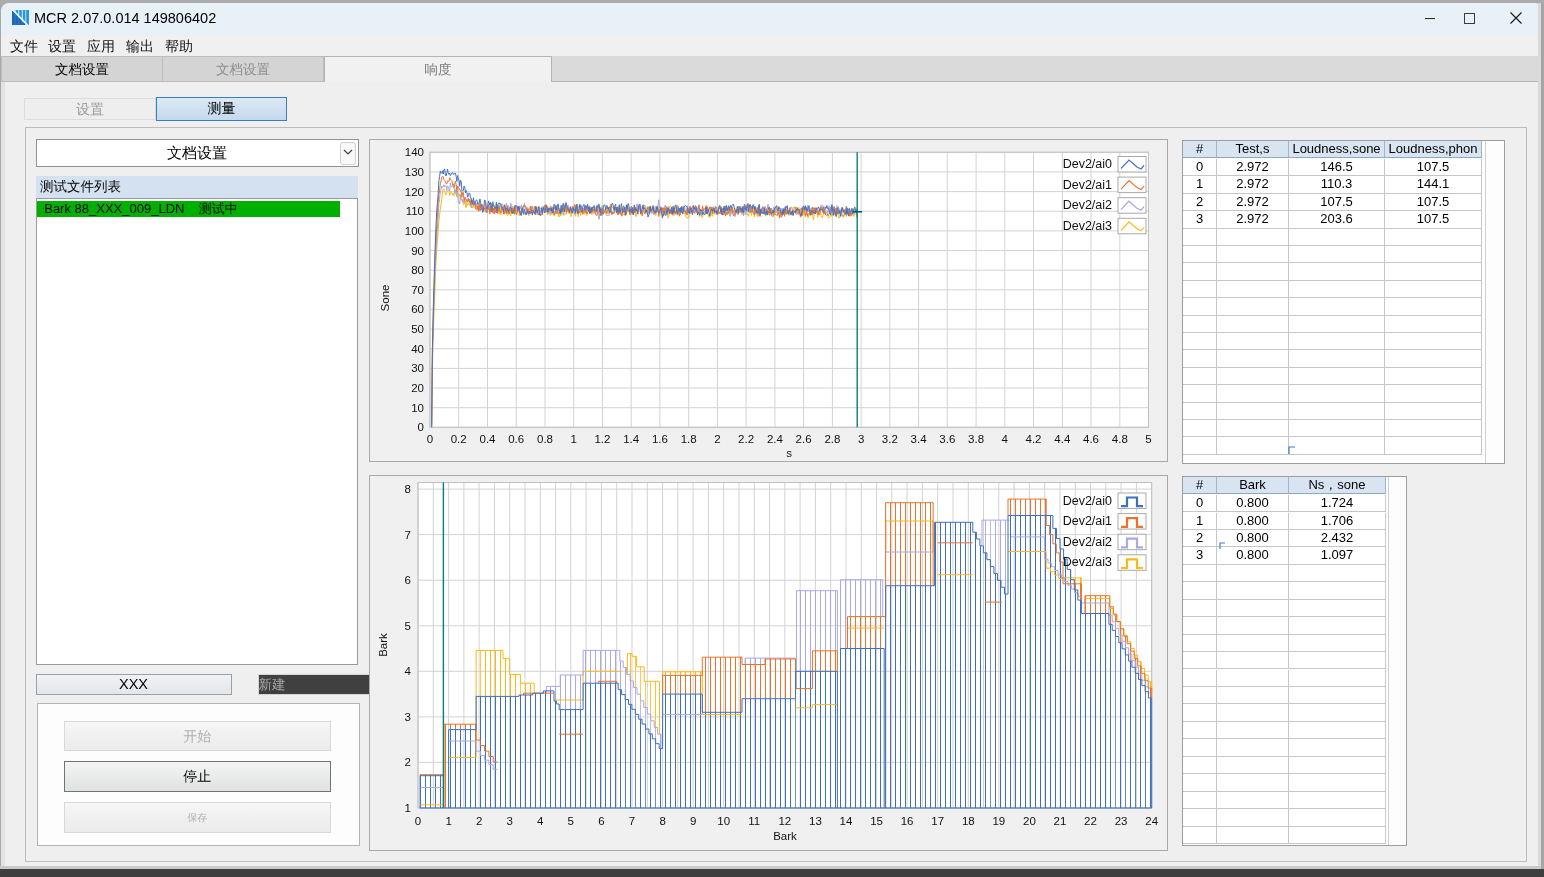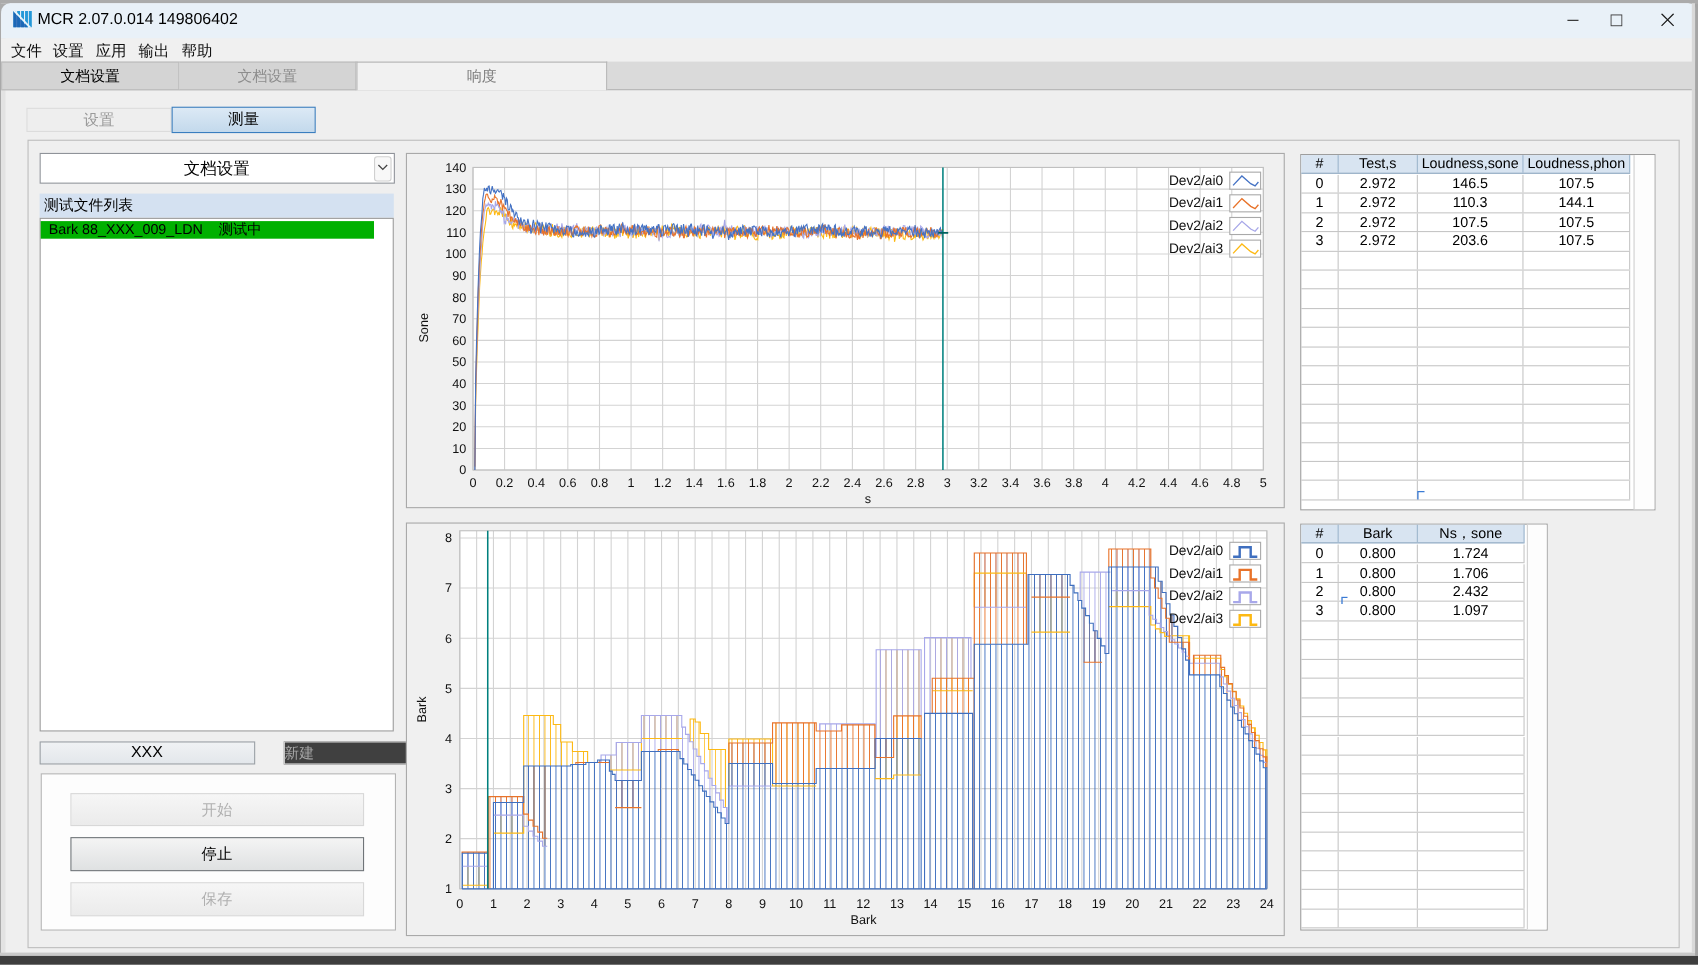--- a/index.html
+++ b/index.html
@@ -65,21 +65,21 @@
 <div class="abs" style="left:36px;top:175.5px;width:322px;height:22.5px;background:#d4e1f1;font-size:13.5px;color:#000;line-height:22px;padding-left:4px;box-sizing:border-box;">测试文件列表</div>
 <div class="abs" style="left:35.5px;top:198px;width:322.5px;height:467px;background:#fff;border:1px solid #9a9a9a;box-sizing:border-box;"></div>
 <div class="abs" style="left:37px;top:200.5px;width:303px;height:16px;background:#00b000;font-size:13px;color:#000;line-height:16px;white-space:pre;">  Bark 88_XXX_009_LDN    测试中</div>
 
 <div class="abs" style="left:35.5px;top:673.5px;width:196px;height:21px;background:linear-gradient(#f0f2f4,#e3e7eb);border:1px solid #9aa0a6;box-sizing:border-box;font-size:14.5px;color:#000;text-align:center;line-height:19px;">XXX</div>
 <div class="abs" style="left:231.5px;top:673.5px;width:117.5px;height:21px;background:#404040;border:1px solid #d5d5d5;box-sizing:border-box;font-size:13.5px;color:#a6a6a6;text-align:left;line-height:19px;margin-left:26px;">新建</div>
 
 <div class="abs" style="left:36.5px;top:703px;width:323px;height:143px;background:#fdfdfd;border:1px solid #b4b4b4;box-sizing:border-box;"></div>
 <div class="abs" style="left:64px;top:720.5px;width:266.5px;height:30.5px;background:linear-gradient(#f6f6f6,#ebebeb);border:1px solid #d8d8d8;box-sizing:border-box;font-size:14px;color:#b0b0b0;text-align:center;line-height:28px;">开始</div>
 <div class="abs" style="left:64px;top:760.5px;width:266.5px;height:31.5px;background:linear-gradient(#f4f4f4,#dfe1e2);border:1px solid #6f7478;box-sizing:border-box;font-size:14px;color:#000;text-align:center;line-height:29px;">停止</div>
-<div class="abs" style="left:64px;top:801.5px;width:266.5px;height:31.5px;background:linear-gradient(#f6f6f6,#ebebeb);border:1px solid #d8d8d8;box-sizing:border-box;font-size:14px;color:#b0b0b0;text-align:center;line-height:29px;">保存</div>
+<div class="abs" style="left:64px;top:801.5px;width:266.5px;height:31.5px;background:linear-gradient(#f6f6f6,#ebebeb);border:1px solid #d8d8d8;box-sizing:border-box;font-size:10px;color:#b0b0b0;text-align:center;line-height:29px;">保存</div>
 
 <div class="abs" style="left:369px;top:139px;width:799px;height:323px;background:#f0f0f0;border:1px solid #a9a9a9;box-sizing:border-box;">
 <svg width="799" height="323" viewBox="0 0 799 323" font-family="Liberation Sans, sans-serif">
 <rect x="60" y="12.2" width="718.5" height="275.1" fill="#ffffff"></rect>
 <line x1="60.0" y1="12.2" x2="60.0" y2="287.3" stroke="#d3d3d3" stroke-width="1"></line>
 <line x1="88.7" y1="12.2" x2="88.7" y2="287.3" stroke="#d3d3d3" stroke-width="1"></line>
 <line x1="117.5" y1="12.2" x2="117.5" y2="287.3" stroke="#d3d3d3" stroke-width="1"></line>
 <line x1="146.2" y1="12.2" x2="146.2" y2="287.3" stroke="#d3d3d3" stroke-width="1"></line>
 <line x1="175.0" y1="12.2" x2="175.0" y2="287.3" stroke="#d3d3d3" stroke-width="1"></line>
 <line x1="203.7" y1="12.2" x2="203.7" y2="287.3" stroke="#d3d3d3" stroke-width="1"></line>

